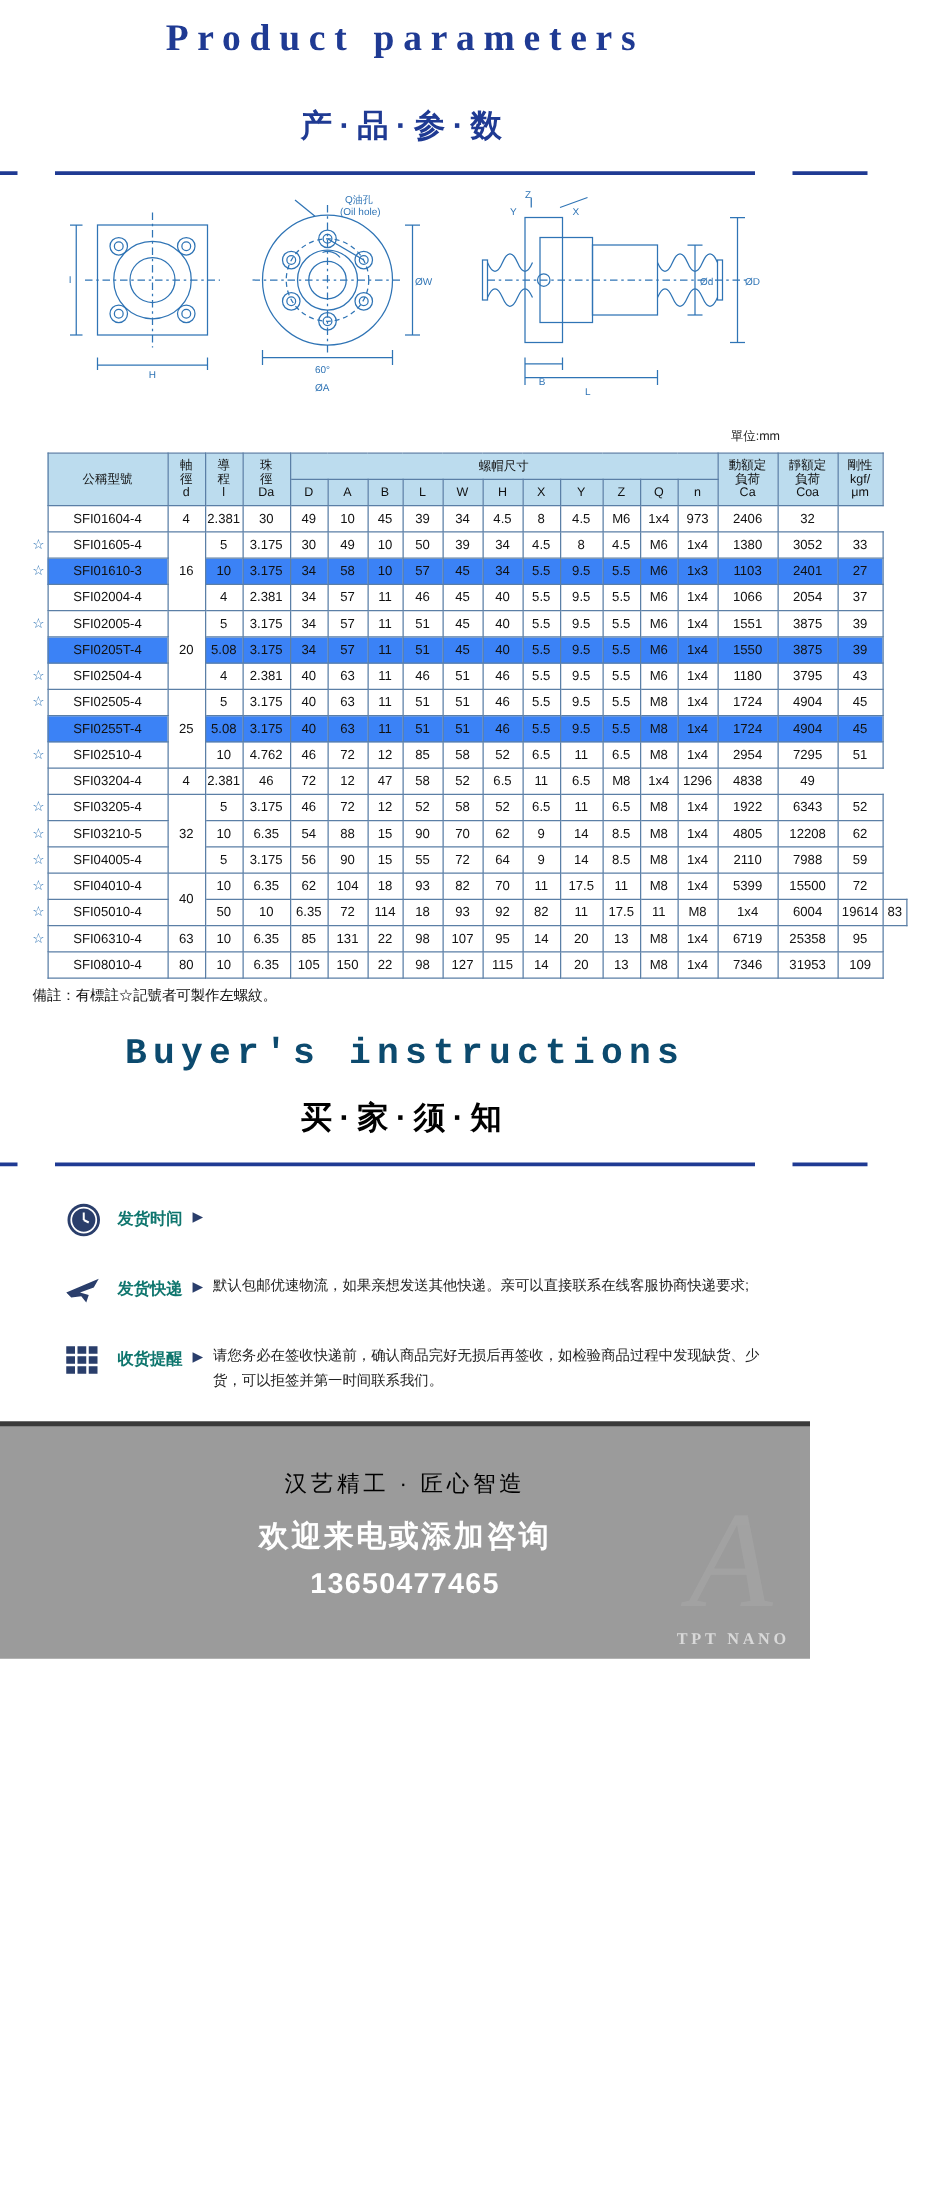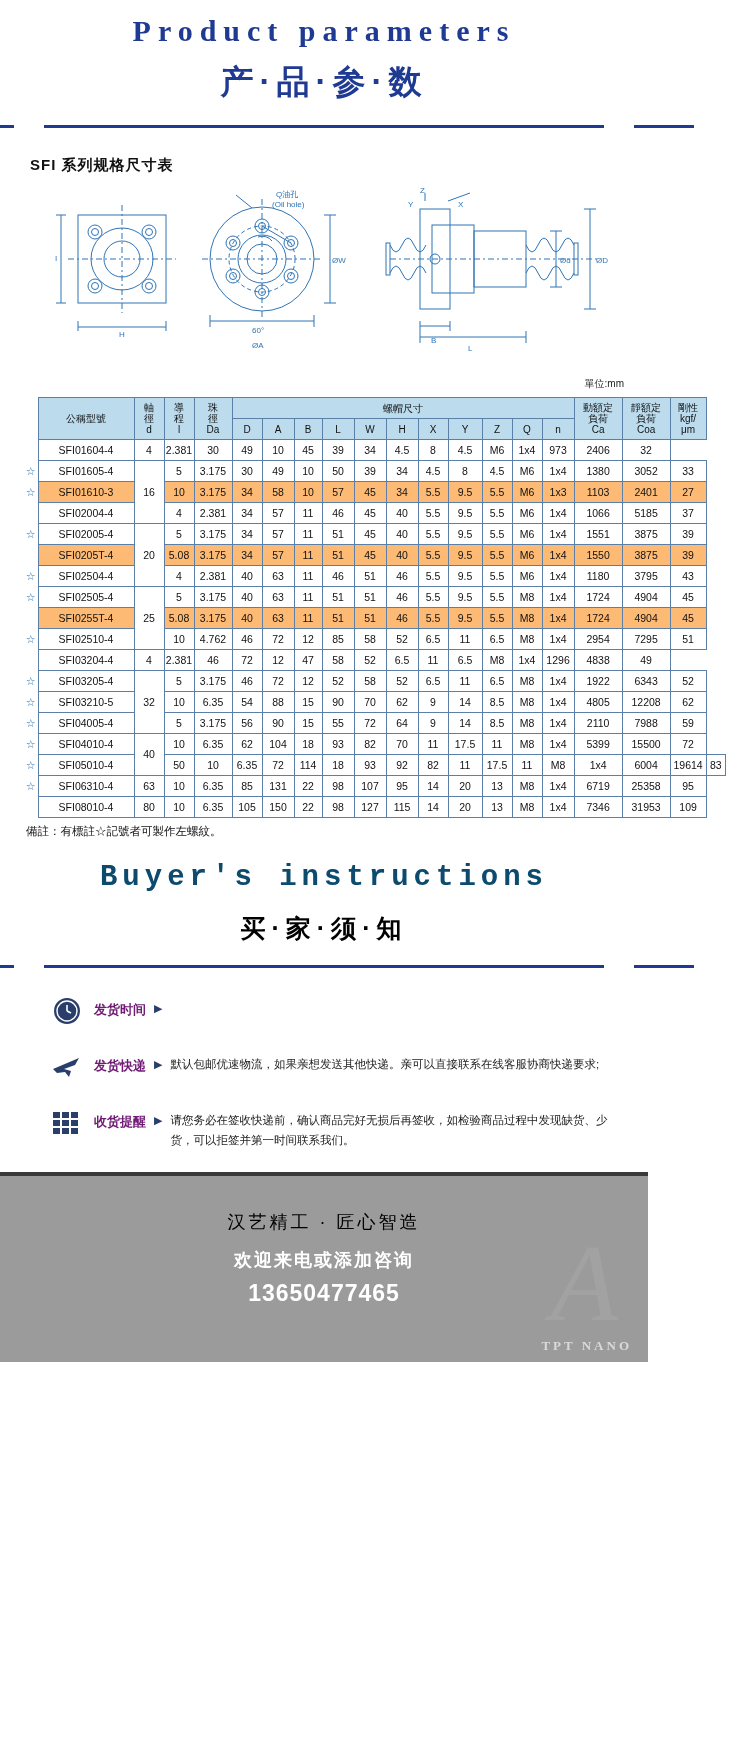--- a/index.html
+++ b/index.html
@@ -12,21 +12,21 @@
   }
   .page { width:648px; position:relative; }
 
   
   .hdr { padding-top:14px; text-align:center; }
   .hdr-en {
     font-size:30px; font-weight:bold; letter-spacing:7px;
     color:#1f3a93; font-family:"Liberation Serif", serif;
   }
   .hdr-cn {
-    margin-top:12px; font-size:33px; font-weight:bold; letter-spacing:6px;
+    margin-top:36px; font-size:25px; font-weight:bold; letter-spacing:6px;
     color:#1f3a93;
   }
   .hdr-rule {
     margin:20px auto 0 auto; width:560px; height:3px; background:#1f3a93;
     position:relative;
   }
   .hdr-rule:before, .hdr-rule:after {
     content:""; position:absolute; top:0; height:3px; width:60px; background:#1f3a93;
   }
   .hdr-rule:before { left:-90px; }
@@ -57,21 +57,21 @@
     background:#ffffff; color:#111;
     height:21px; line-height:13px;
   }
   table.spec thead th {
     background:#bcdcee; font-weight:normal; line-height:11px; font-size:10px;
   }
   td.model { text-align:left; padding-left:6px; font-size:10.5px; }
   .star-col { width:14px; border:none !important; background:transparent !important; }
   td.star-col, th.star-col { border:none !important; background:#fff !important; }
   .star { color:#2f74b5; font-size:11px; }
-  tr.shade td { background:#fdba74; }
+  tr.shade td { background:#3b82f6; }
   .note {
     padding:6px 24px 0 26px; font-size:11.5px; color:#111;
   }
 
   
   .buyer { margin-top:22px; text-align:center; }
   .buyer-en {
     font-size:29px; font-weight:bold; letter-spacing:5px; color:#0c4a6e;
     font-family:Liberation Mono, monospace;
   }
@@ -88,39 +88,39 @@
   .buyer-rule:after { right:-90px; }
 
   
   .inst { padding:26px 34px 0 50px; }
   .inst-row { display:flex; align-items:flex-start; margin-bottom:22px; }
   .inst-icon {
     width:34px; height:34px; flex:0 0 34px; color:#2a3e6b;
     display:flex; align-items:center; justify-content:center;
   }
   .inst-label {
-    flex:0 0 auto; font-size:13px; font-weight:bold; color:#701a75;
+    flex:0 0 auto; font-size:13px; font-weight:bold; color:#0f766e;
     margin-left:10px; white-space:nowrap; padding-top:7px;
   }
   .inst-arrow { color:#2a3e6b; font-size:11px; margin:0 8px; padding-top:8px; }
   .inst-text {
     font-size:11.5px; color:#222; line-height:20px; padding-top:4px;
   }
 
   
   .footer {
     margin-top:18px; height:190px; background:#9b9b9b;
     position:relative; overflow:hidden; text-align:center;
   }
   .footer-top-line { height:4px; background:#3a3a3a; }
   .f-cn {
     padding-top:34px; font-size:18px; color:#000000; letter-spacing:3px;
   }
   .f-main {
-    margin-top:14px; font-size:18px; font-weight:bold; color:#ffffff; letter-spacing:2px;
+    margin-top:14px; font-size:24px; font-weight:bold; color:#ffffff; letter-spacing:2px;
   }
   .f-tel {
     margin-top:8px; font-size:23px; font-weight:bold; color:#ffffff; letter-spacing:1px;
   }
   .f-brand {
     position:absolute; right:16px; bottom:8px; color:#d9d9d9;
     font-size:13px; font-weight:bold; letter-spacing:3px;
     font-family:"Liberation Serif", serif;
   }
   .f-watermark {
@@ -133,21 +133,20 @@
 <body>
 
 <div class="page">
 
   <div class="hdr">
     <div class="hdr-en">Product parameters</div>
     <div class="hdr-cn">产·品·参·数</div>
     <div class="hdr-rule"></div>
   </div>
 
-  <div class="sec-title">SFI 系列规格尺寸表</div>
 
   <div class="drawings">
     <svg width="750" height="190" viewBox="0 0 750 190">
       <g stroke="#2f74b5" fill="none" stroke-width="1">
 
         <rect x="78" y="30" width="88" height="88"></rect>
         <circle cx="122" cy="74" r="31"></circle>
         <circle cx="122" cy="74" r="18" fill="#ffffff"></circle>
         <circle cx="95" cy="47" r="7"></circle>
           <circle cx="95" cy="47" r="3.5"></circle>
@@ -388,21 +387,21 @@
             <td>11</td>
             <td>46</td>
             <td>45</td>
             <td>40</td>
             <td>5.5</td>
             <td>9.5</td>
             <td>5.5</td>
             <td>M6</td>
             <td>1x4</td>
             <td>1066</td>
-            <td>5185</td>
+            <td>2054</td>
             <td>37</td>
           </tr>
           <tr>
             <td class="star-col"><span class="star">☆</span></td>
             <td class="model">SFI02005-4</td>
             <td rowspan="3">20</td>
             <td>5</td>
             <td>3.175</td>
             <td>34</td>
             <td>57</td>

